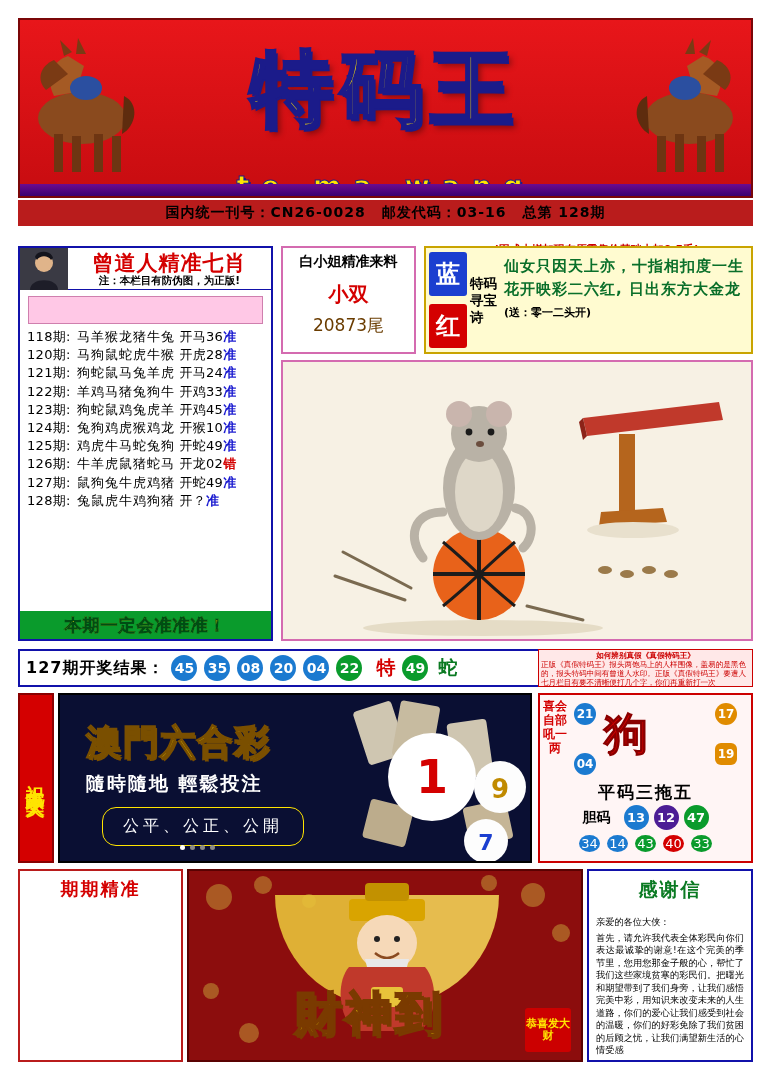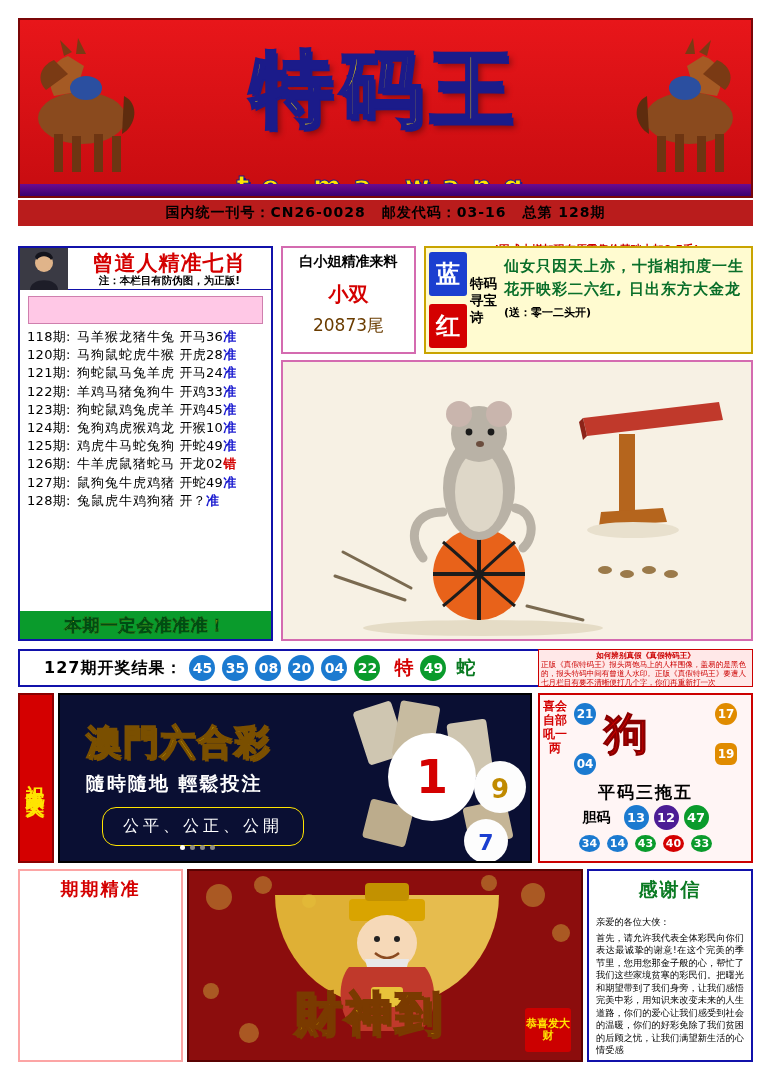--- a/index.html
+++ b/index.html
@@ -127,21 +127,21 @@
   
   .pic-box {
     position:absolute; left:281px; top:360px; width:472px; height:281px;
     border:2px solid #d46bb0; background:#f6efe2; overflow:hidden;
   }
 
   
   .result-bar {
     position:absolute; left:18px; top:649px; width:735px; height:38px;
     border:2px solid #1111aa; background:#fff;
-    display:flex; align-items:center; padding:0 24px;
+    display:flex; align-items:center; padding:0 6px;
   }
   .rb-label { font-size:16px; font-weight:bold; color:#000; letter-spacing:1px; }
   .ball {
     width:26px; height:26px; border-radius:50%; color:#fff; font-size:14px;
     font-weight:bold; display:inline-flex; align-items:center; justify-content:center;
     margin-left:7px;
   }
   .rb-special { font-size:19px; font-weight:bold; color:#d40000; margin-left:14px; }
   .rb-zodiac { font-size:19px; font-weight:bold; color:#0a7a22; margin-left:10px; }
 
@@ -213,32 +213,32 @@
   .danma-row {
     position:absolute; left:0; right:0; top:110px; display:flex;
     align-items:center; justify-content:center; gap:8px;
   }
   .danma-row .lab { font-size:14px; font-weight:bold; color:#000; }
   .ping-row {
     position:absolute; left:0; right:0; top:140px; display:flex;
     align-items:center; justify-content:center; gap:7px;
   }
   .ball-sm {
-    width:21px; height:17px; border-radius:50%; color:#fff; font-size:11px;
-    font-weight:bold; display:flex; align-items:center; justify-content:center;
+    width:21px; height:17px; border-radius:50%; color:#fff; font-size:13px;
+    font-weight:normal; display:flex; align-items:center; justify-content:center;
   }
   .ball-md {
     width:25px; height:25px; border-radius:50%; color:#fff; font-size:13px;
     font-weight:bold; display:flex; align-items:center; justify-content:center;
   }
 
   
   .bl {
     position:absolute; left:18px; top:869px; width:165px; height:193px;
-    border:2px solid #fca5a5; background:#fff;
+    border:2px solid #b91c1c; background:#fff;
   }
   .bl h3 {
     margin:6px 0 4px; text-align:center; font-size:18px; color:#d40000;
     letter-spacing:2px;
   }
   .bl p {
     margin:0; padding:0 7px; font-size:9.2px; line-height:12.5px;
     color:#000; text-align:justify;
   }
   .bm {

